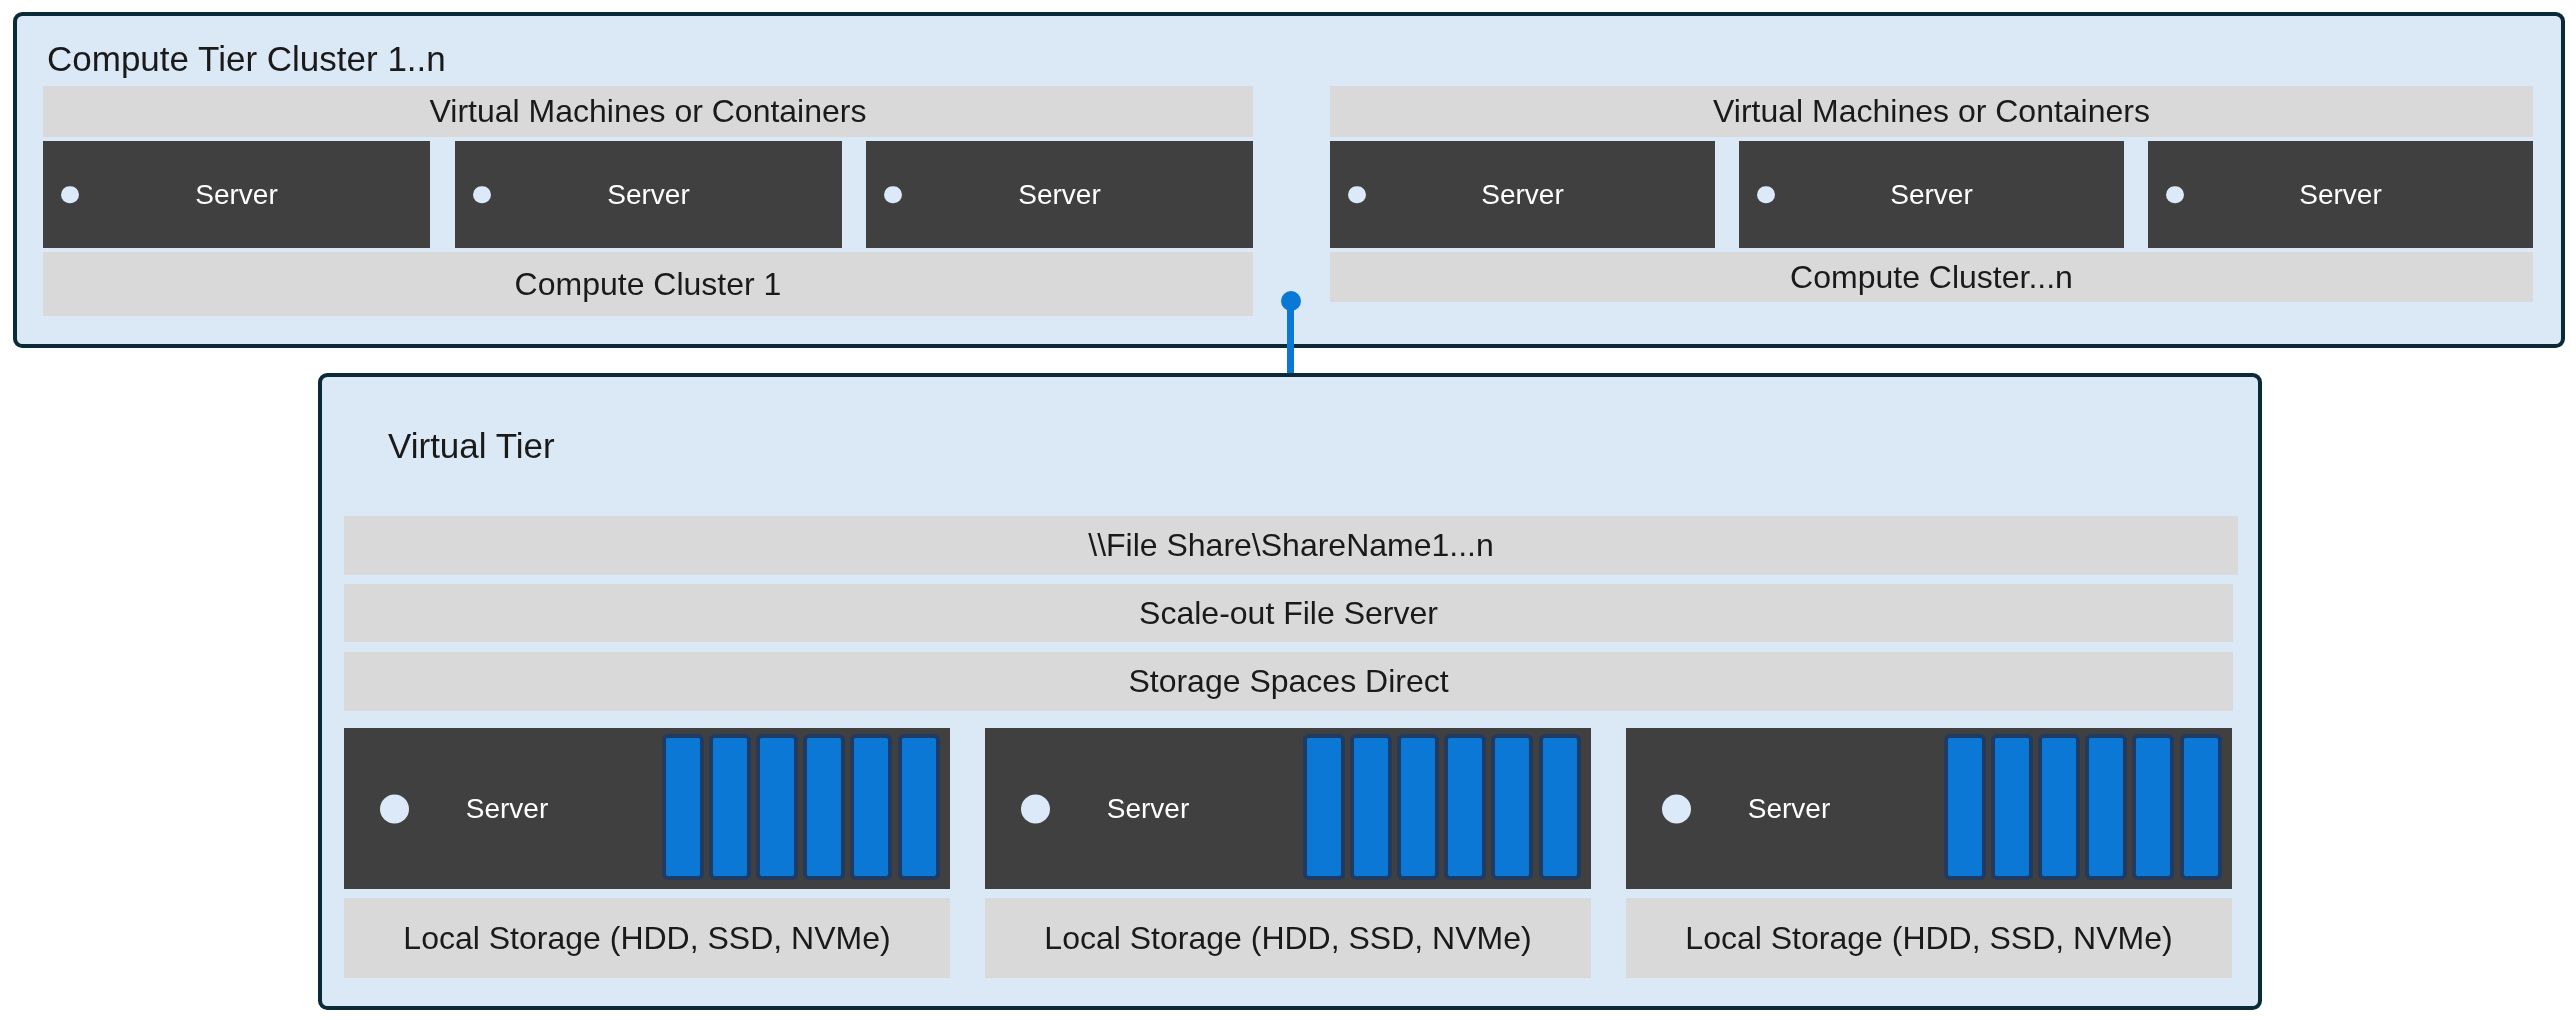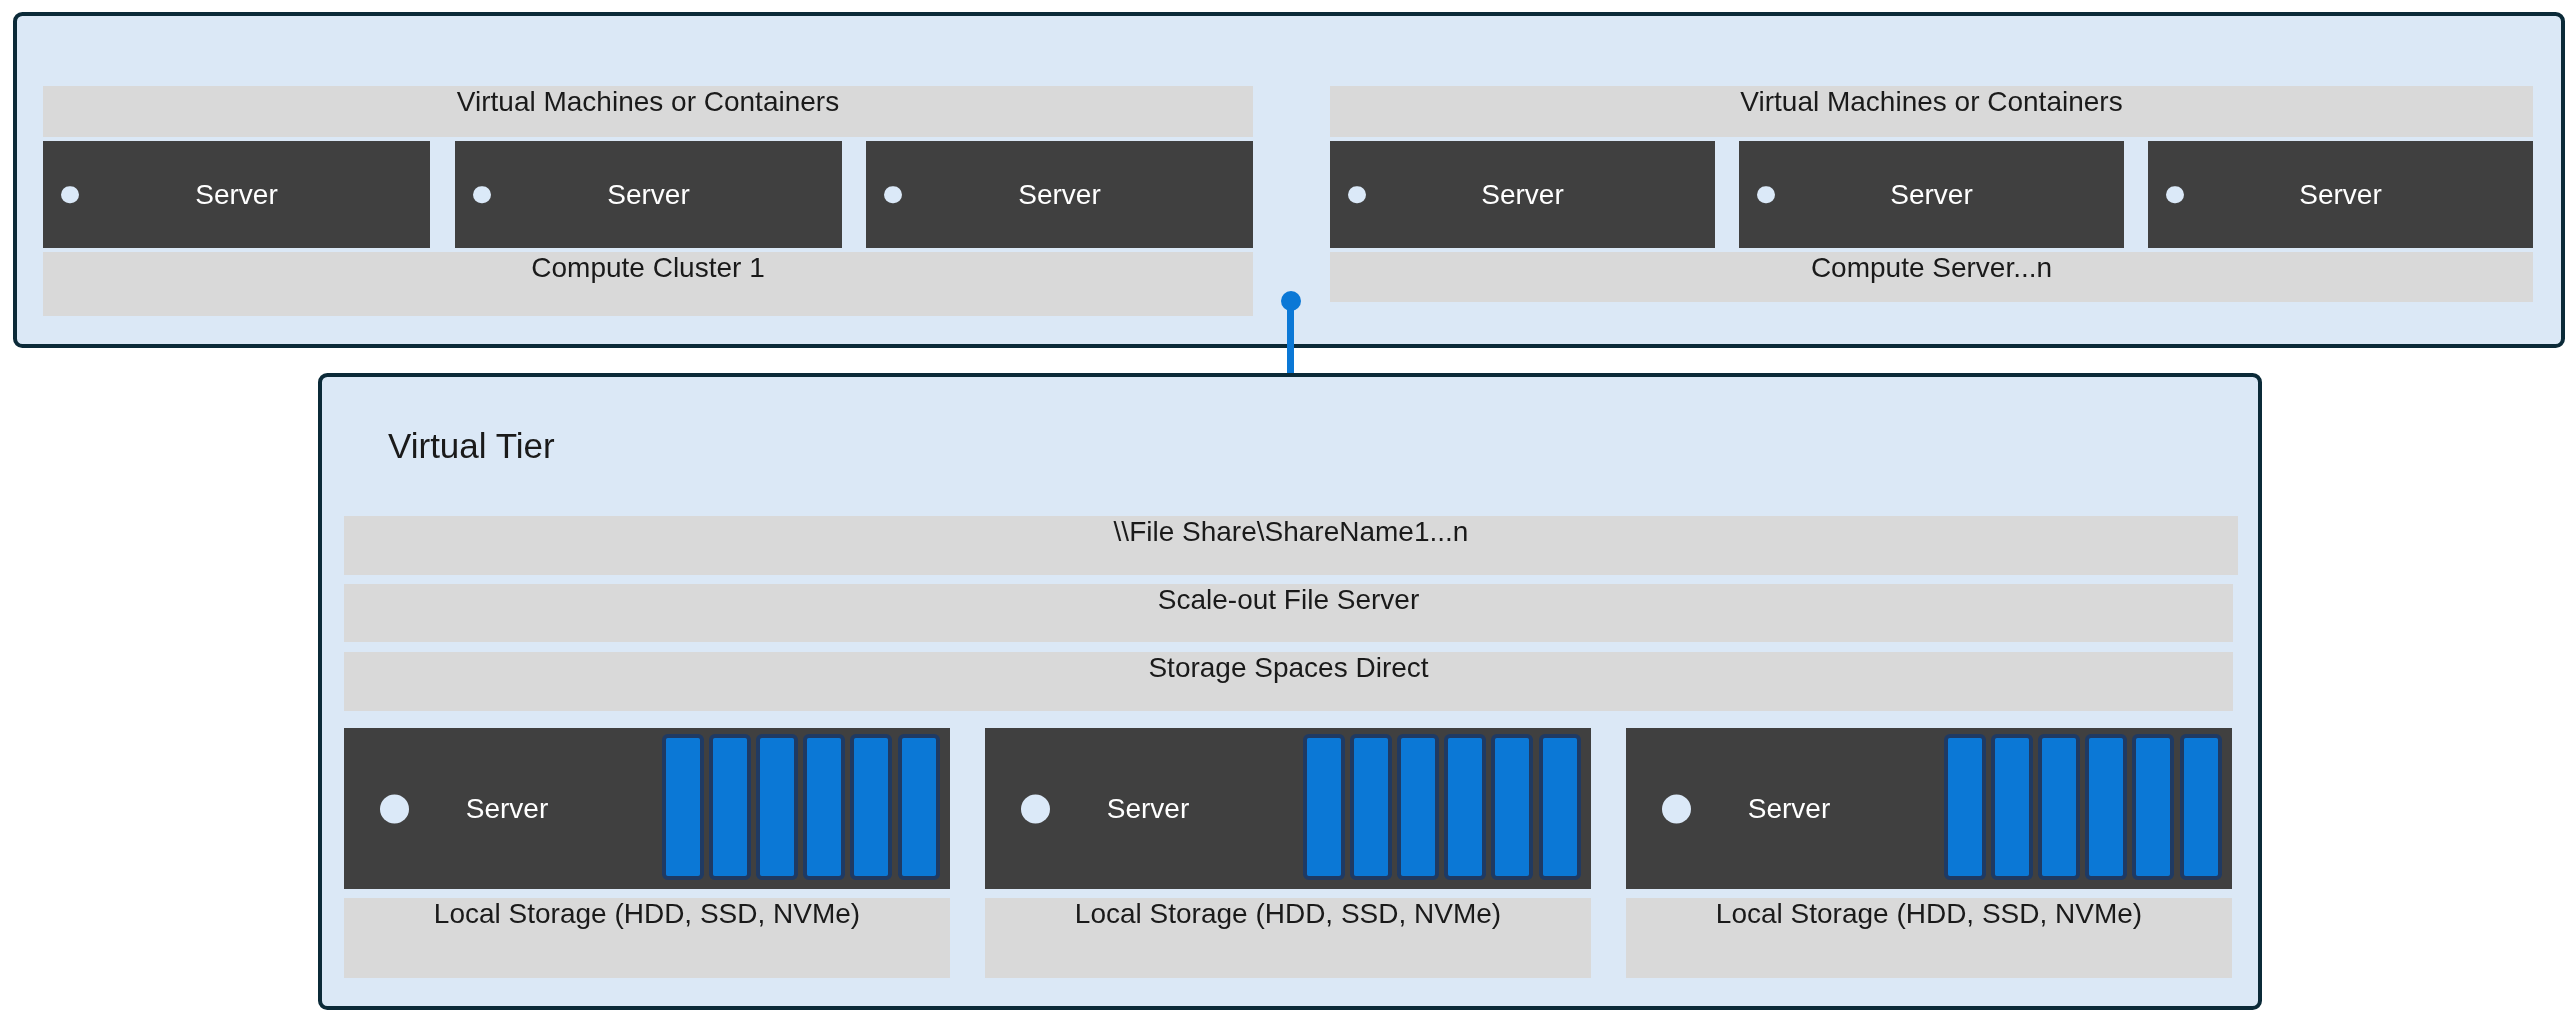--- a/index.html
+++ b/index.html
@@ -14,22 +14,22 @@
     --text-dark:#1a1a1a;
     --text-light:#ffffff;
   }
   *{box-sizing:border-box;margin:0;padding:0}
   body{background:var(--bg-page);font-family:"Liberation Sans",sans-serif}
   #canvas{position:relative;width:2576px;height:1020px;background:var(--bg-page);overflow:hidden}
 
   .tier{position:absolute;background:var(--tier-bg);border:4.7px solid var(--tier-border);border-radius:9.3px}
   .tier-title{position:absolute;font-size:35px;color:var(--text-dark);line-height:1.1;white-space:nowrap}
 
-  .bar{position:absolute;background:var(--bar-bg);display:flex;align-items:flex-start;justify-content:center;
-       font-size:28px;color:var(--text-dark);white-space:nowrap}
+  .bar{position:absolute;background:var(--bar-bg);display:flex;align-items:center;justify-content:center;
+       font-size:32px;color:var(--text-dark);white-space:nowrap}
 
   .srv{position:absolute;background:var(--box-bg)}
   .srv .led{position:absolute;border-radius:50%;background:var(--led);top:50%;transform:translateY(-50%)}
   .srv .srv-label{position:absolute;color:var(--text-light);font-size:28px;white-space:nowrap}
 
   .compute-srv{display:flex;align-items:center;justify-content:center}
   .compute-srv .led{left:18px;width:17.5px;height:17.5px}
   .compute-srv .srv-label{position:static}
 
   .storage-srv .led{left:36px;width:29px;height:29px}
@@ -42,20 +42,21 @@
   .conn-dot.top{left:1281px;top:291px}
   .conn-dot.bottom{left:1281px;top:405px}
   .folder{position:absolute;left:1240px;top:421px;width:96px;height:74px}
 </style>
 </head>
 <body>
 
 <div id="canvas">
 
   <div class="tier" style="left:13px;top:11.7px;width:2552px;height:336px"></div>
+  <div class="tier-title" style="left:47px;top:40px">Compute Tier Cluster 1..n</div>
 
   <div class="bar" style="left:43px;top:86px;width:1210px;height:51px">
     <span>Virtual Machines or Containers</span>
   </div>
   <div class="srv compute-srv" style="left:43px;top:141px;width:387px;height:107px">
     <span class="led"></span>
     <span class="srv-label">Server</span>
   </div>
   <div class="srv compute-srv" style="left:455px;top:141px;width:387px;height:107px">
     <span class="led"></span>
@@ -78,21 +79,21 @@
   </div>
   <div class="srv compute-srv" style="left:1739px;top:141px;width:385px;height:107px">
     <span class="led"></span>
     <span class="srv-label">Server</span>
   </div>
   <div class="srv compute-srv" style="left:2148px;top:141px;width:385px;height:107px">
     <span class="led"></span>
     <span class="srv-label">Server</span>
   </div>
   <div class="bar" style="left:1330px;top:252px;width:1203px;height:50px">
-    <span>Compute Server...n</span>
+    <span>Compute Cluster...n</span>
   </div>
 
   <div class="conn-line"></div>
   <div class="conn-dot top"></div>
   <div class="conn-dot bottom"></div>
   <svg class="folder" viewBox="0 0 165 127">
     <path d="M0,13 Q0,2 11,2 L54,2 L76,20 L154,20 Q165,20 165,31 L165,116 Q165,127 154,127 L11,127 Q0,127 0,116 Z" fill="#0b78d6"></path>
   </svg>
 
   <div class="tier" style="left:318px;top:373px;width:1944px;height:637px"></div>

